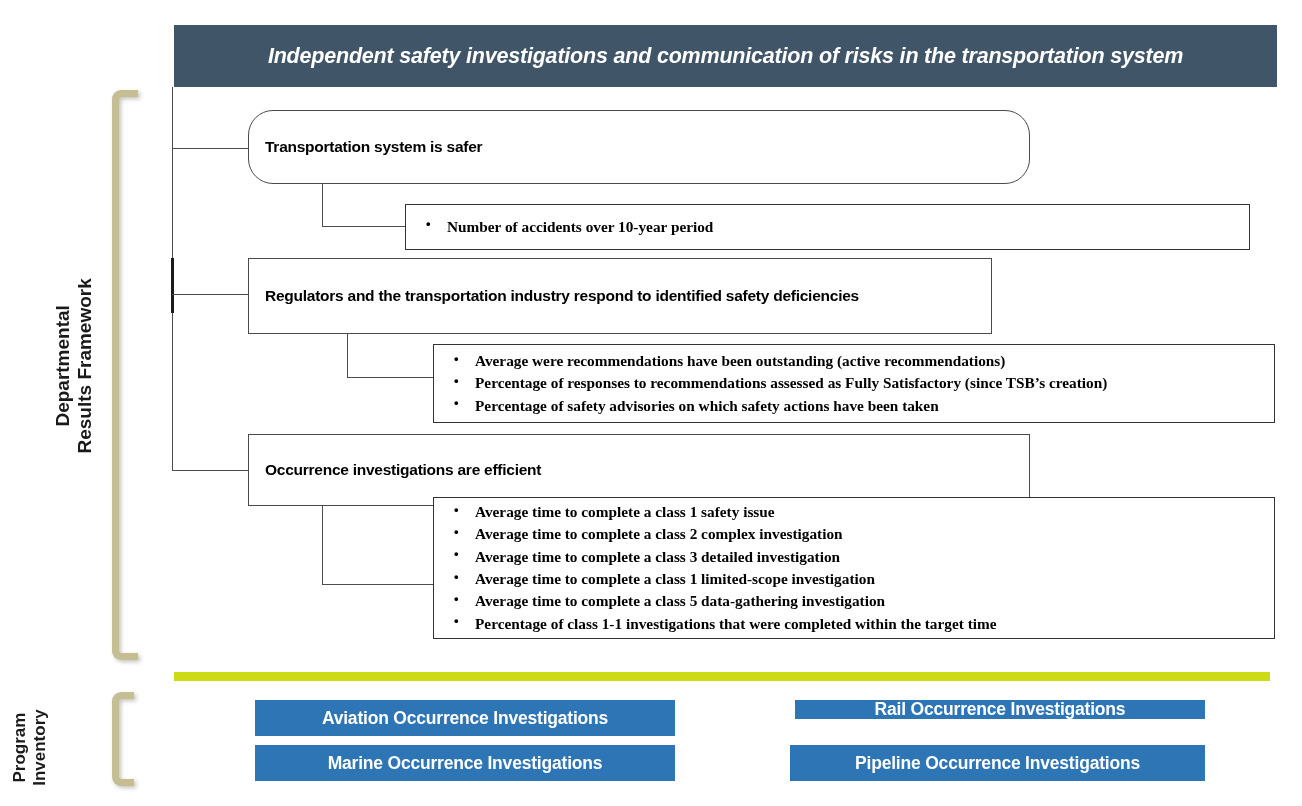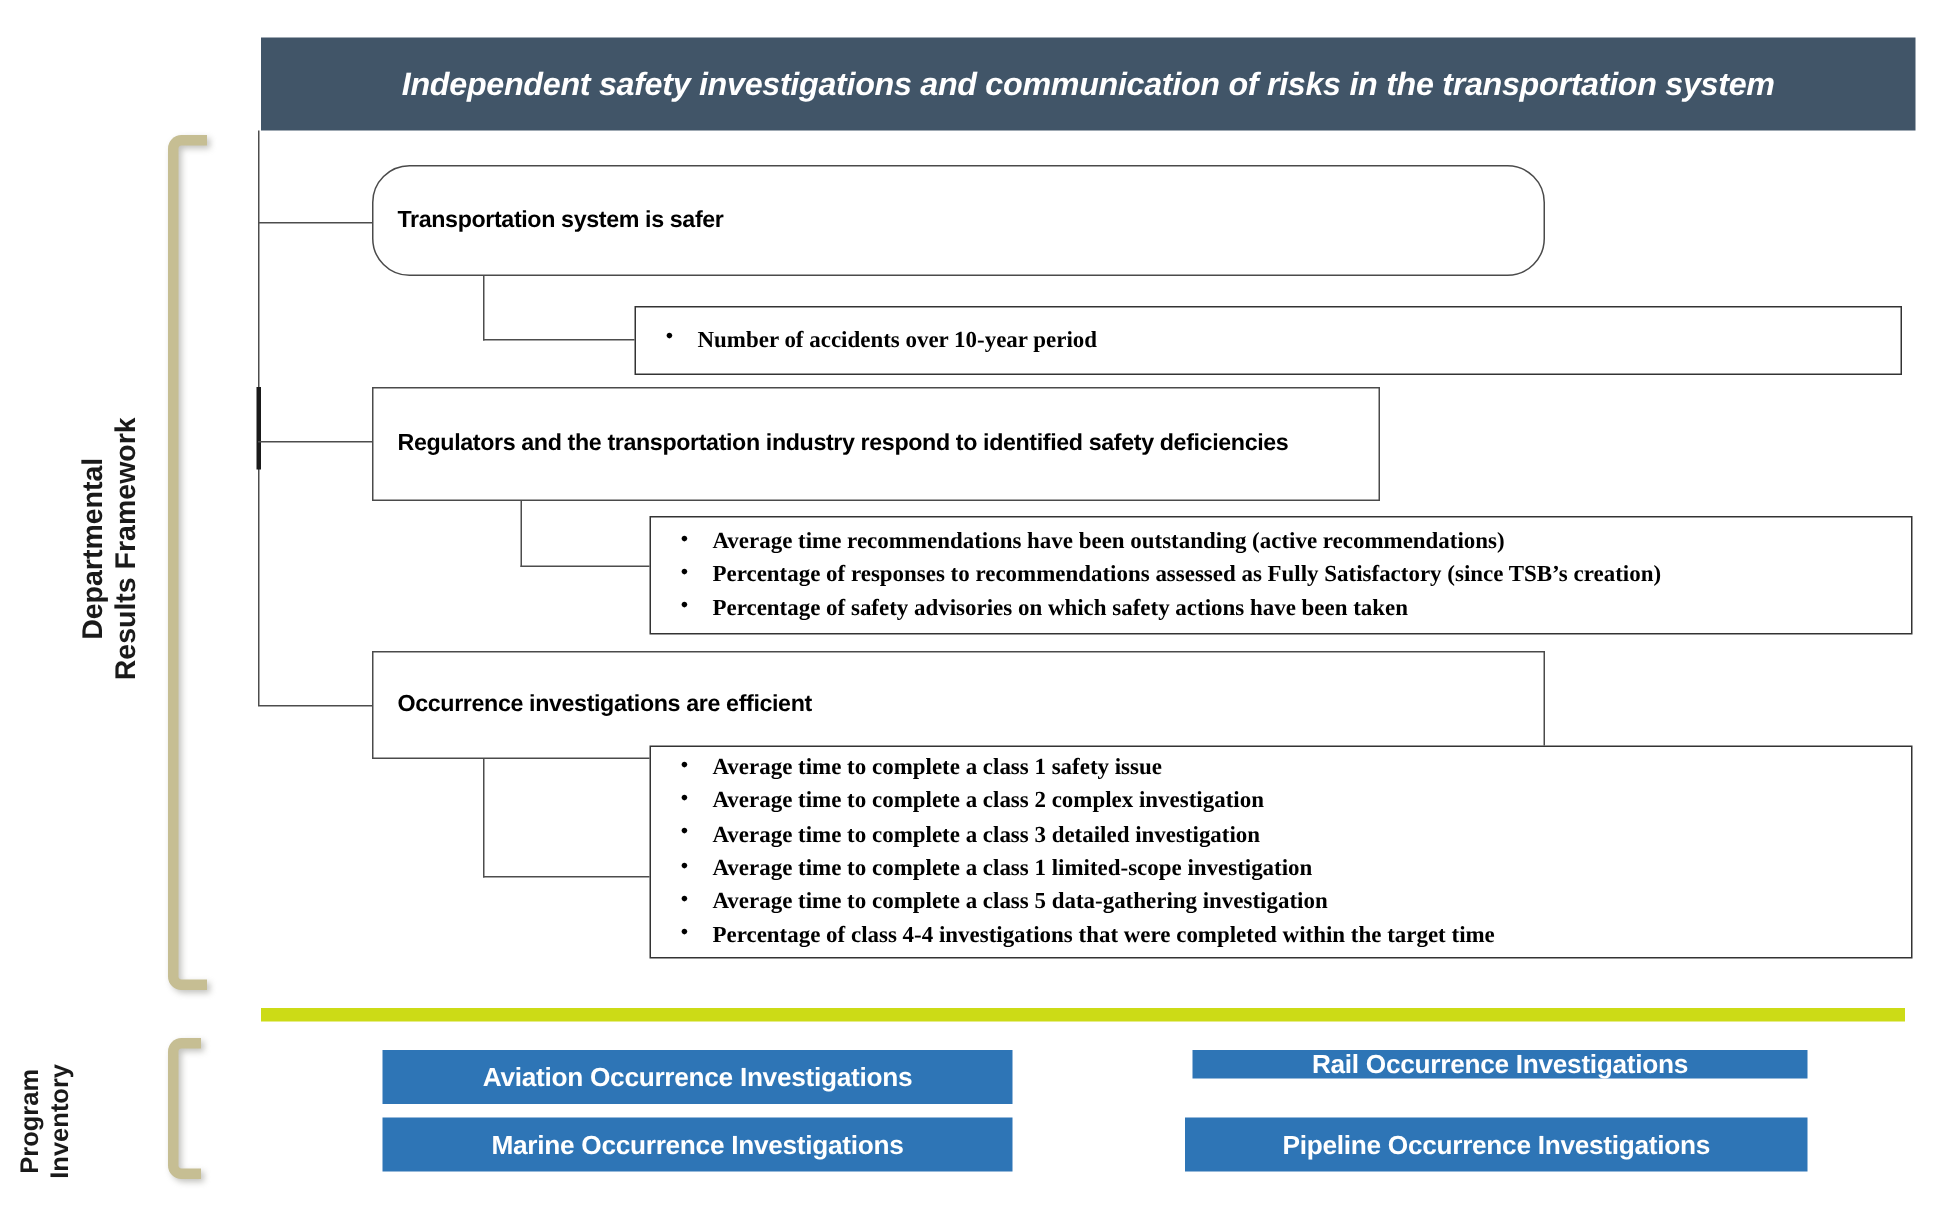--- a/index.html
+++ b/index.html
@@ -218,50 +218,50 @@
   <div class="line vline" style="left:347px; top:334px; height:44px;"></div>
   <div class="line hline" style="left:347px; top:377px; width:87px;"></div>
 
   <div class="line vline" style="left:322px; top:505px; height:80px;"></div>
   <div class="line hline" style="left:322px; top:584px; width:112px;"></div>
 
   <div class="result-box" style="left:248px; top:110px; width:782px; height:74px;border-radius:25px;">
     <span class="rtext">Transportation system is safer</span>
   </div>
 
-  <div class="result-box" style="left:248px; top:258px; width:672px; height:76px;">
+  <div class="result-box" style="left:248px; top:258px; width:744px; height:76px;">
     <span class="rtext">Regulators and the transportation industry respond to identified safety deficiencies</span>
   </div>
 
   <div class="result-box" style="left:248px; top:434px; width:782px; height:72px;">
     <span class="rtext">Occurrence investigations are efficient</span>
   </div>
 
-  <div class="indicator-box" style="left:423px; top:204px; width:845px; height:46px;">
+  <div class="indicator-box" style="left:405px; top:204px; width:845px; height:46px;">
     <ul>
       <li>Number of accidents over 10-year period</li>
     </ul>
   </div>
 
   <div class="indicator-box" style="left:433px; top:344px; width:842px; height:79px;">
     <ul>
-      <li>Average time recommendations have been outstanding (active recommendations)</li>
+      <li>Average were recommendations have been outstanding (active recommendations)</li>
       <li>Percentage of responses to recommendations assessed as Fully Satisfactory (since TSB’s creation)</li>
       <li>Percentage of safety advisories on which safety actions have been taken</li>
     </ul>
   </div>
 
   <div class="indicator-box" style="left:433px; top:497px; width:842px; height:142px;">
     <ul>
       <li>Average time to complete a class 1 safety issue</li>
       <li>Average time to complete a class 2 complex investigation</li>
       <li>Average time to complete a class 3 detailed investigation</li>
       <li>Average time to complete a class 1 limited-scope investigation</li>
       <li>Average time to complete a class 5 data-gathering investigation</li>
-      <li>Percentage of class 4-4 investigations that were completed within the target time</li>
+      <li>Percentage of class 1-1 investigations that were completed within the target time</li>
     </ul>
   </div>
 
   <div class="green-bar"></div>
 
   <div class="program-box" style="left:255px; top:700px; width:420px; height:36px;">
     <span class="ptext">Aviation Occurrence Investigations</span>
   </div>
 
   <div class="program-box" style="left:795px; top:700px; width:410px; height:19px;">

